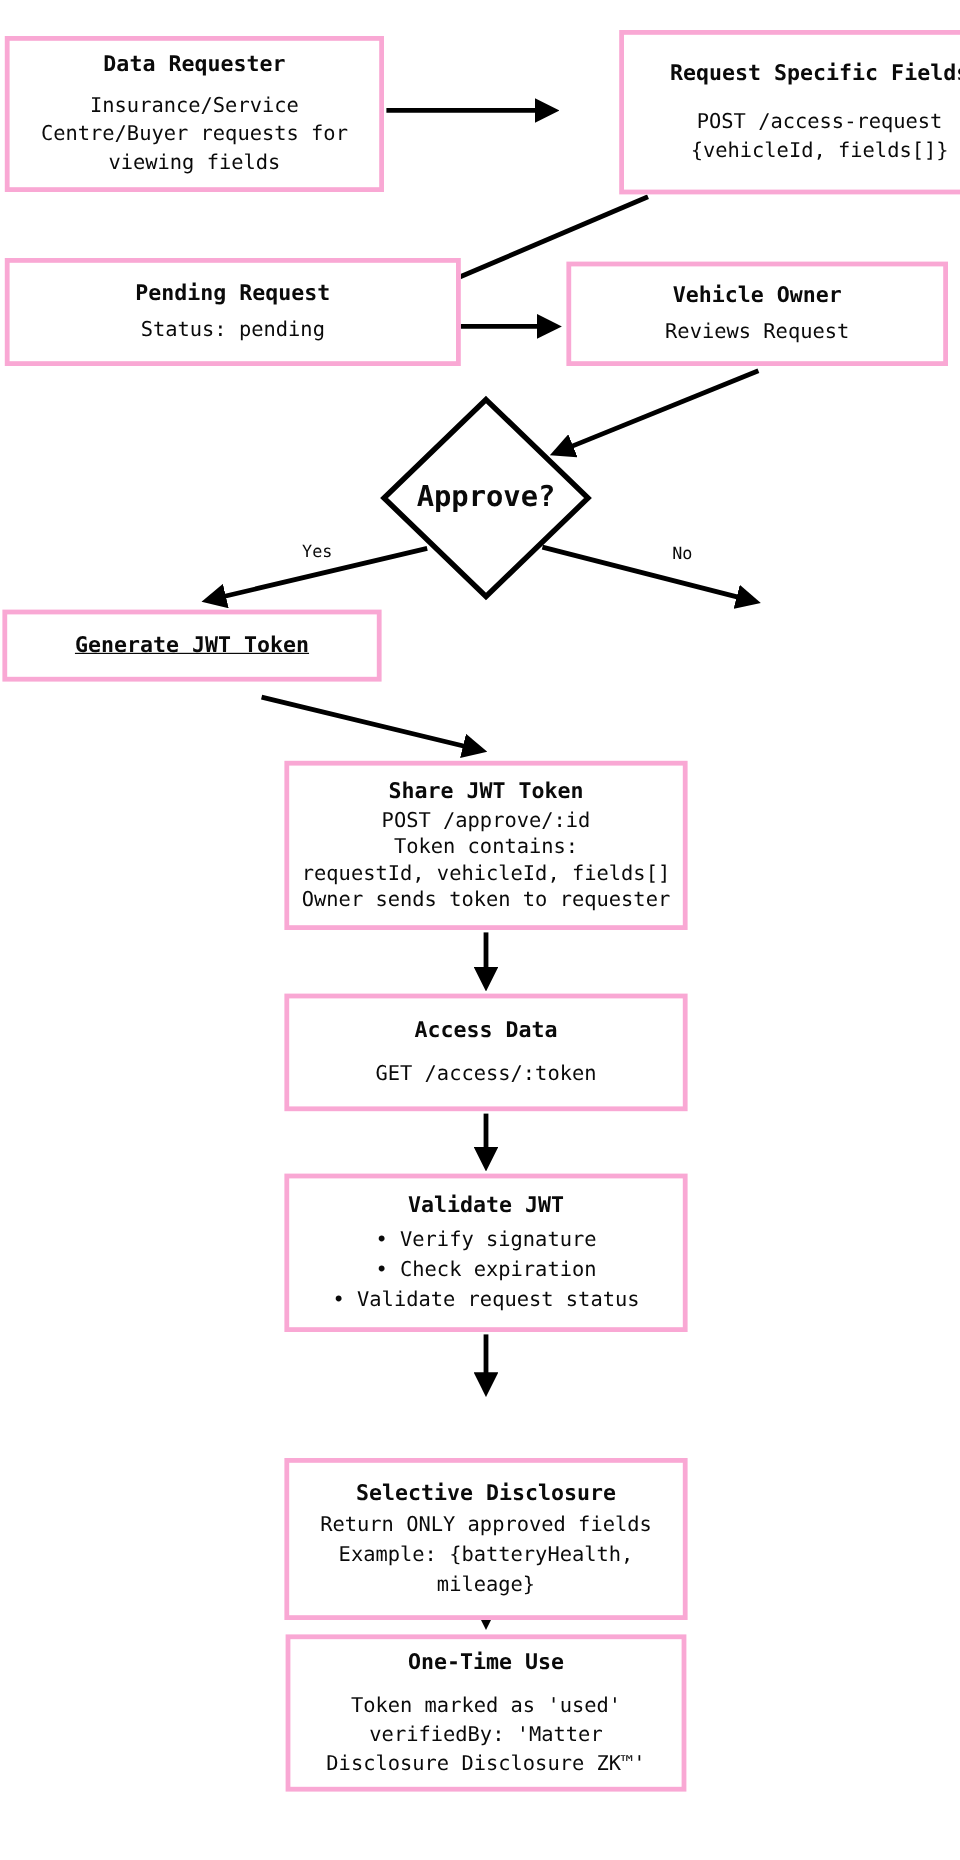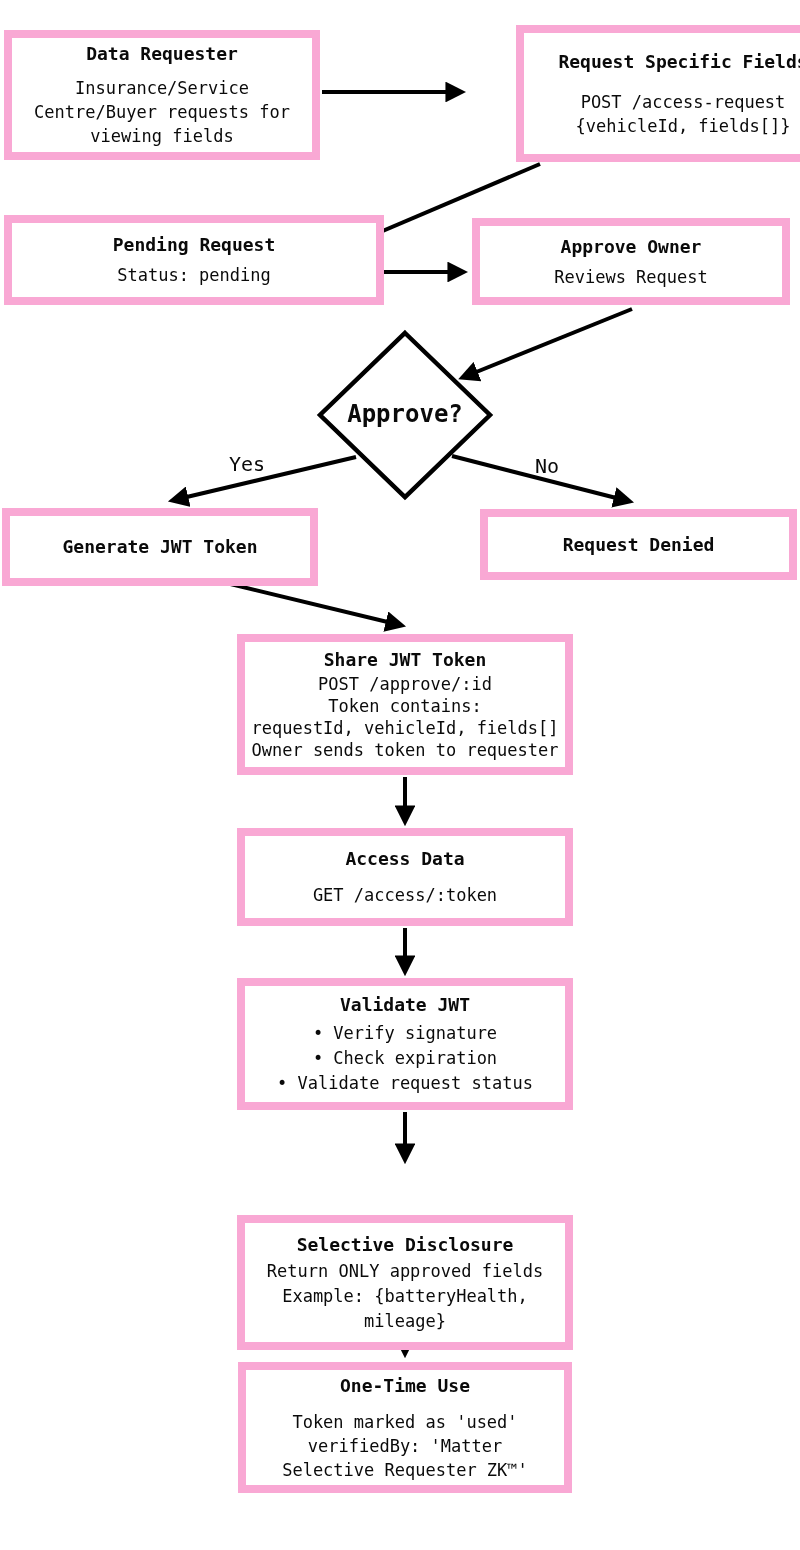--- a/index.html
+++ b/index.html
@@ -9,37 +9,37 @@
     background:#ffffff;
     font-family:"DejaVu Sans Mono","Liberation Mono",monospace;
     color:#0a0a0a;
     overflow:hidden;
   }
   .arrows{position:absolute;left:0;top:0;width:800px;height:1550px;}
   .node{
     position:absolute;
     box-sizing:border-box;
     background:#ffffff;
-    border:8px solid #f9a8d4;
+    border:4px solid #f9a8d4;
     display:flex;
     flex-direction:column;
     align-items:center;
     justify-content:center;
     text-align:center;
     font-size:17px;
     line-height:24px;
   }
   .node .title{
     font-weight:bold;
     font-size:18px;
   }
   .edge-label{
     position:absolute;
-    font-size:20px;
-    text-align:center;
+    font-size:14px;
+    text-align:right;
     width:60px;
   }
   .diamond-label{
     position:absolute;
     left:320px;top:402px;width:170px;
     text-align:center;
     font-weight:bold;
     font-size:24px;
     line-height:24px;
   }
@@ -83,36 +83,33 @@
     <div class="line">POST /access-request</div>
     <div class="line">{vehicleId, fields[]}</div>
   </div>
 
   <div class="node" style="left:4px;top:215px;width:380px;height:90px;">
     <div class="title" style="margin-bottom:6px;">Pending Request</div>
     <div class="line">Status: pending</div>
   </div>
 
   <div class="node" style="left:472px;top:218px;width:318px;height:87px;">
-    <div class="title" style="margin-bottom:6px;">Approve Owner</div>
+    <div class="title" style="margin-bottom:6px;">Vehicle Owner</div>
     <div class="line">Reviews Request</div>
   </div>
 
   <div class="diamond-label">Approve?</div>
 
   <div class="edge-label" style="left:217px;top:452px;">Yes</div>
   <div class="edge-label" style="left:517px;top:454px;">No</div>
 
-  <div class="node" style="left:2px;top:508px;width:316px;height:78px;">
+  <div class="node" style="left:2px;top:508px;width:316px;height:60px;text-decoration:underline;">
     <div class="title">Generate JWT Token</div>
   </div>
 
-  <div class="node" style="left:480px;top:509px;width:317px;height:71px;">
-    <div class="title">Request Denied</div>
-  </div>
 
   <div class="node" style="left:237px;top:634px;width:336px;height:141px;line-height:22px;">
     <div class="title" style="margin-bottom:2px;">Share JWT Token</div>
     <div class="line">POST /approve/:id</div>
     <div class="line">Token contains:</div>
     <div class="line">requestId, vehicleId, fields[]</div>
     <div class="line">Owner sends token to requester</div>
   </div>
 
   <div class="node" style="left:237px;top:828px;width:336px;height:98px;">
@@ -131,16 +128,16 @@
     <div class="title" style="margin-bottom:2px;">Selective Disclosure</div>
     <div class="line">Return ONLY approved fields</div>
     <div class="line">Example: {batteryHealth,</div>
     <div class="line">mileage}</div>
   </div>
 
   <div class="node" style="left:238px;top:1362px;width:334px;height:131px;line-height:24px;">
     <div class="title" style="margin-bottom:12px;">One-Time Use</div>
     <div class="line">Token marked as 'used'</div>
     <div class="line">verifiedBy: 'Matter</div>
-    <div class="line">Selective Requester ZK™'</div>
+    <div class="line">Disclosure Disclosure ZK™'</div>
   </div>
 
 </div>
 
 </body></html>

